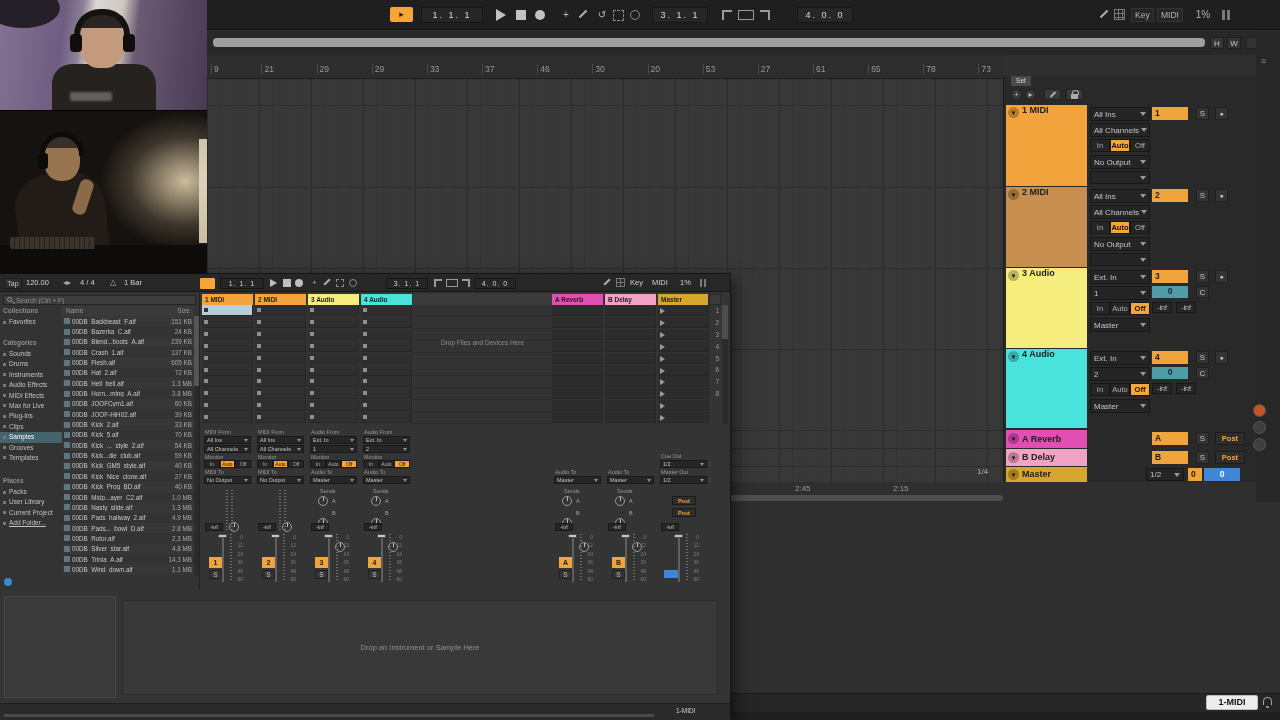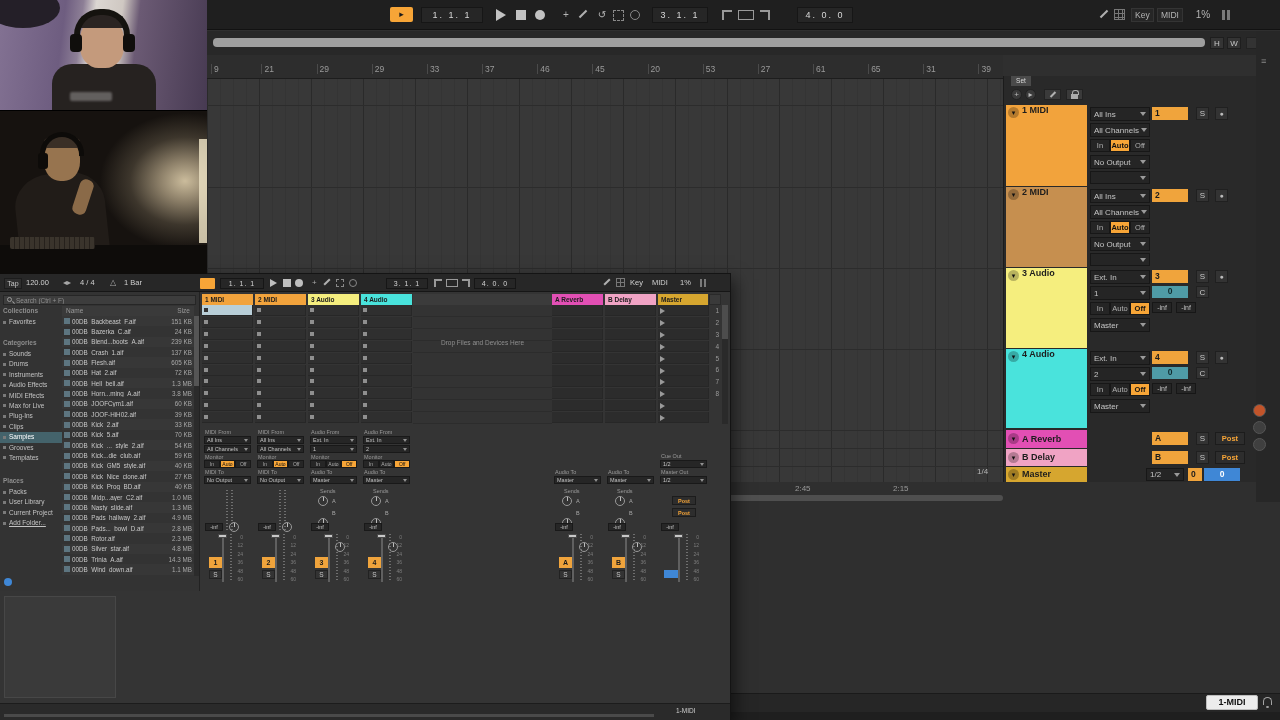--- a/index.html
+++ b/index.html
@@ -140,28 +140,28 @@
   <div class="a" id="ruler" style="left:207px;top:55px;width:796px;height:24px">
     <div class="a ticks" style="left:4px;top:9px;width:780px">
 
     <span class="tick" data-idx="0">9</span>
         <span class="tick" data-idx="1">21</span>
         <span class="tick" data-idx="2">29</span>
         <span class="tick" data-idx="3">29</span>
         <span class="tick" data-idx="4">33</span>
         <span class="tick" data-idx="5">37</span>
         <span class="tick" data-idx="6">46</span>
-        <span class="tick" data-idx="7">45</span>
+        <span class="tick" data-idx="7">30</span>
         <span class="tick" data-idx="8">20</span>
         <span class="tick" data-idx="9">53</span>
         <span class="tick" data-idx="10">27</span>
         <span class="tick" data-idx="11">61</span>
         <span class="tick" data-idx="12">65</span>
-        <span class="tick" data-idx="13">31</span>
-        <span class="tick" data-idx="14">39</span>
+        <span class="tick" data-idx="13">78</span>
+        <span class="tick" data-idx="14">73</span>
       </div>
   </div>
 
   <div class="a" id="arr" style="left:207px;top:79px;width:796px;height:403px">
     <div class="a hline" style="top:26px"></div>
     <div class="a hline" style="top:108px"></div>
     <div class="a hline" style="top:189px"></div>
     <div class="a hline" style="top:270px"></div>
     <div class="a hline" style="top:351px"></div>
     <div class="a hline" style="top:369px"></div>
@@ -884,20 +884,23 @@
           <span data-idx="1">12</span>
           <span data-idx="2">24</span>
           <span data-idx="3">36</span>
           <span data-idx="4">48</span>
           <span data-idx="5">60</span>
         </div>
       <div class="a" style="left:6px;top:82px;width:14px;height:8px;background:#3f87d6"></div>
     </div>
 
     <div class="a" style="left:4px;top:322px;width:112px;height:102px;background:#3a3a3a;border:1px solid #474747"></div>
+    <div class="a" style="left:122px;top:326px;width:596px;height:95px;background:#393939;border:1px solid #2a2a2a;display:flex;align-items:center;justify-content:center">
+      <span class="drophint" style="font-size:7.5px">Drop an Instrument or Sample Here</span>
+    </div>
     <div class="a" style="left:0;top:429px;width:730px;height:17px;background:#2a2a2a;border-top:1px solid #1c1c1c"></div>
     <div class="a" style="left:676px;top:433px;color:#cfcfcf;font-size:6.5px">1-MIDI</div>
     <div class="a" style="left:4px;top:440px;width:650px;height:3px;background:#4a4a4a"></div>
   </div>
 
   <div class="a" id="cam1" style="left:0;top:0;width:207px;height:110px;overflow:hidden;z-index:10;background:linear-gradient(97deg,#837293 0%,#6e5d80 30%,#8d7f96 38%,#dcd7d2 44%,#cfc8c2 56%,#6b5a74 64%,#473a52 100%)">
     <div class="a" style="left:-14px;top:-12px;width:74px;height:40px;background:#241f28;border-radius:50%"></div>
     <div class="a" style="left:52px;top:64px;width:104px;height:46px;background:#262220;border-radius:20px 20px 0 0"></div>
     <div class="a" style="left:70px;top:92px;width:42px;height:9px;background:rgba(255,255,255,.28);border-radius:2px;filter:blur(1px)"></div>
     <div class="a" style="left:80px;top:18px;width:44px;height:50px;background:#c49a7c;border-radius:42%"></div>

